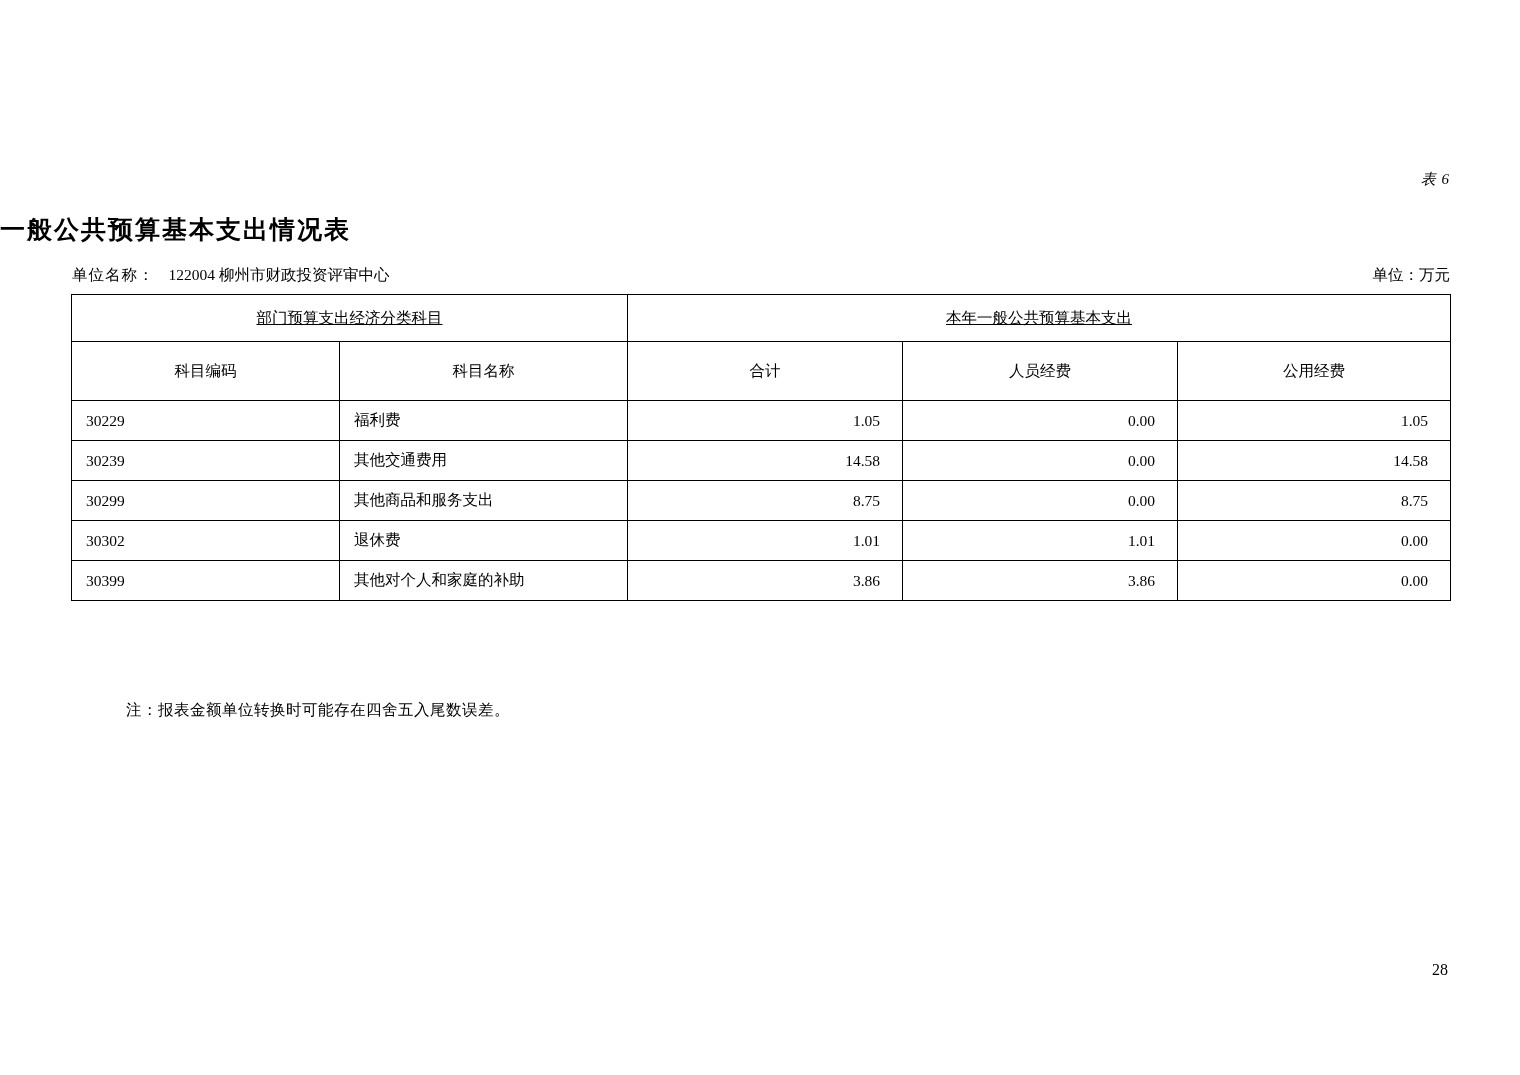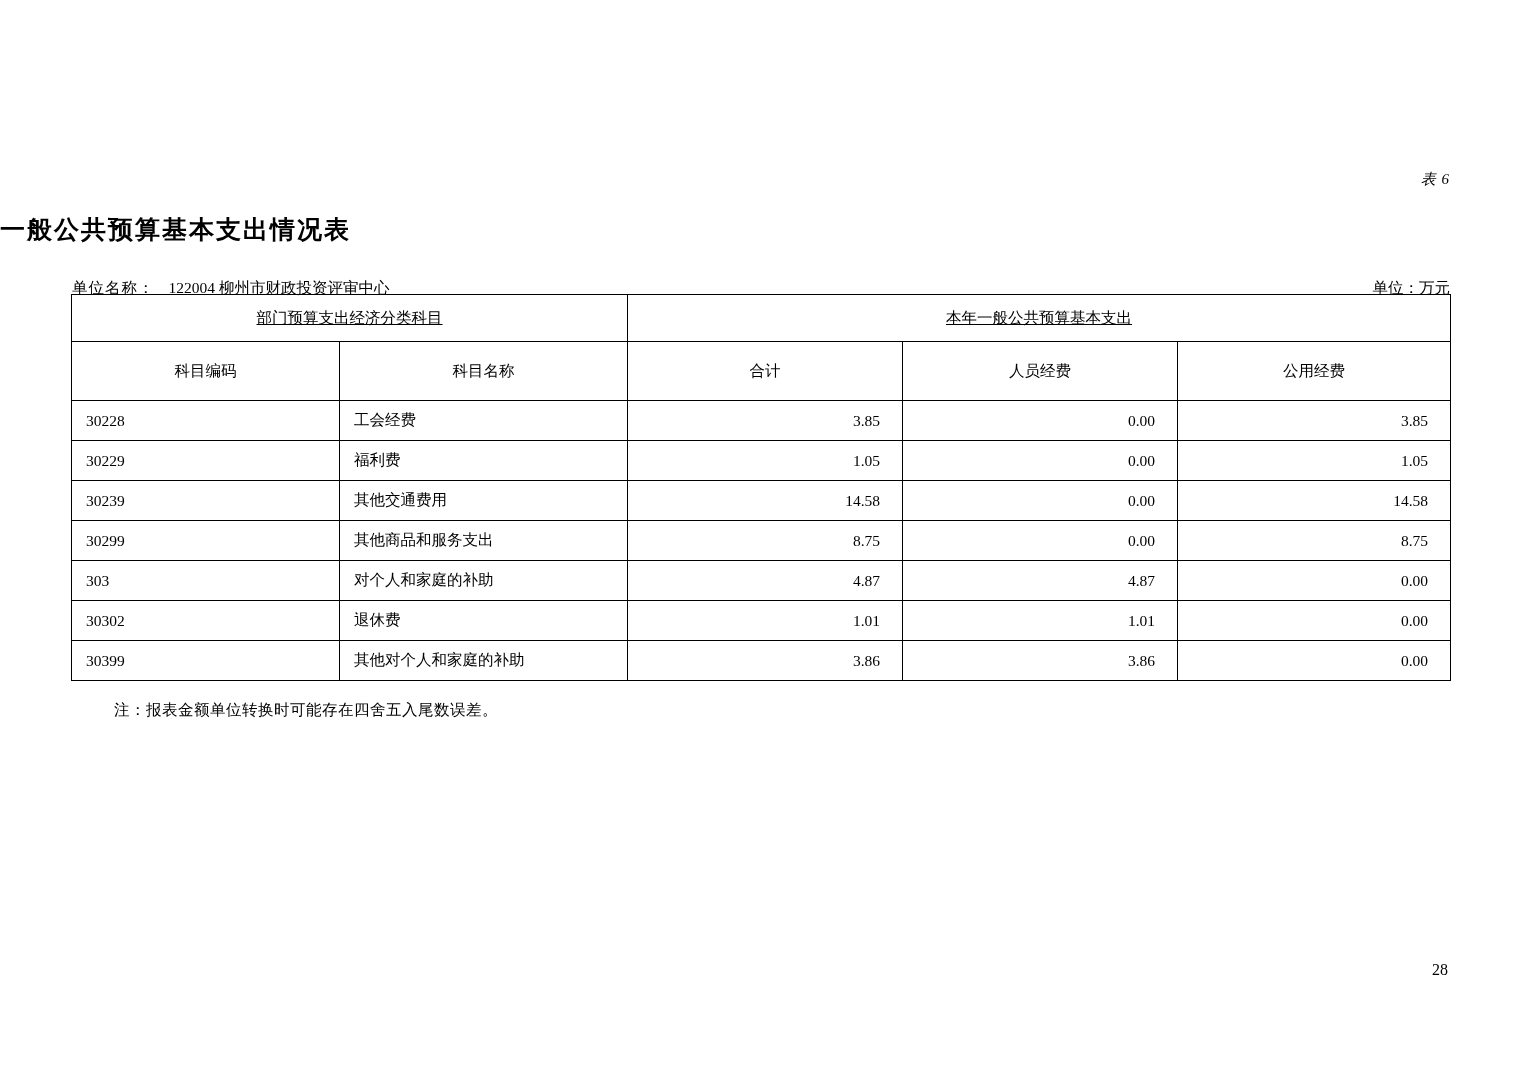--- a/index.html
+++ b/index.html
@@ -39,21 +39,20 @@
     font-weight: bold;
     letter-spacing: 2px;
   }
   .meta-row {
     position: absolute;
     top: 265px;
     left: 72px;
     width: 1378px;
     height: 22px;
     font-size: 15.5px;
-    margin-top: 13px;
   }
   .meta-left {
     position: absolute;
     left: 0;
     top: 0;
     white-space: nowrap;
   }
   .meta-left .unit-name-label {
     letter-spacing: 1px;
   }
@@ -98,21 +97,21 @@
   table.budget td.name {
     text-align: left;
   }
   table.budget td.num {
     text-align: right;
     padding-right: 22px;
   }
   .note {
     position: absolute;
     top: 700px;
-    left: 114px;
+    left: 126px;
     font-size: 15.5px;
     letter-spacing: 0.5px;
   }
   .page-number {
     position: absolute;
     right: 72px;
     bottom: 96px;
     font-size: 16px;
   }
 </style>
@@ -148,53 +147,39 @@
       <tr>
         <th class="col-head">科目编码</th>
         <th class="col-head">科目名称</th>
         <th class="col-head">合计</th>
         <th class="col-head">人员经费</th>
         <th class="col-head">公用经费</th>
       </tr>
     </thead>
     <tbody>
       <tr>
-        <td class="code">30228</td>
-        <td class="name">工会经费</td>
-        <td class="num">3.85</td>
-        <td class="num">0.00</td>
-        <td class="num">3.85</td>
-      </tr>
-      <tr>
         <td class="code">30229</td>
         <td class="name">福利费</td>
         <td class="num">1.05</td>
         <td class="num">0.00</td>
         <td class="num">1.05</td>
       </tr>
       <tr>
         <td class="code">30239</td>
         <td class="name">其他交通费用</td>
         <td class="num">14.58</td>
         <td class="num">0.00</td>
         <td class="num">14.58</td>
       </tr>
       <tr>
         <td class="code">30299</td>
         <td class="name">其他商品和服务支出</td>
         <td class="num">8.75</td>
         <td class="num">0.00</td>
         <td class="num">8.75</td>
-      </tr>
-      <tr>
-        <td class="code">303</td>
-        <td class="name">对个人和家庭的补助</td>
-        <td class="num">4.87</td>
-        <td class="num">4.87</td>
-        <td class="num">0.00</td>
       </tr>
       <tr>
         <td class="code">30302</td>
         <td class="name">退休费</td>
         <td class="num">1.01</td>
         <td class="num">1.01</td>
         <td class="num">0.00</td>
       </tr>
       <tr>
         <td class="code">30399</td>

